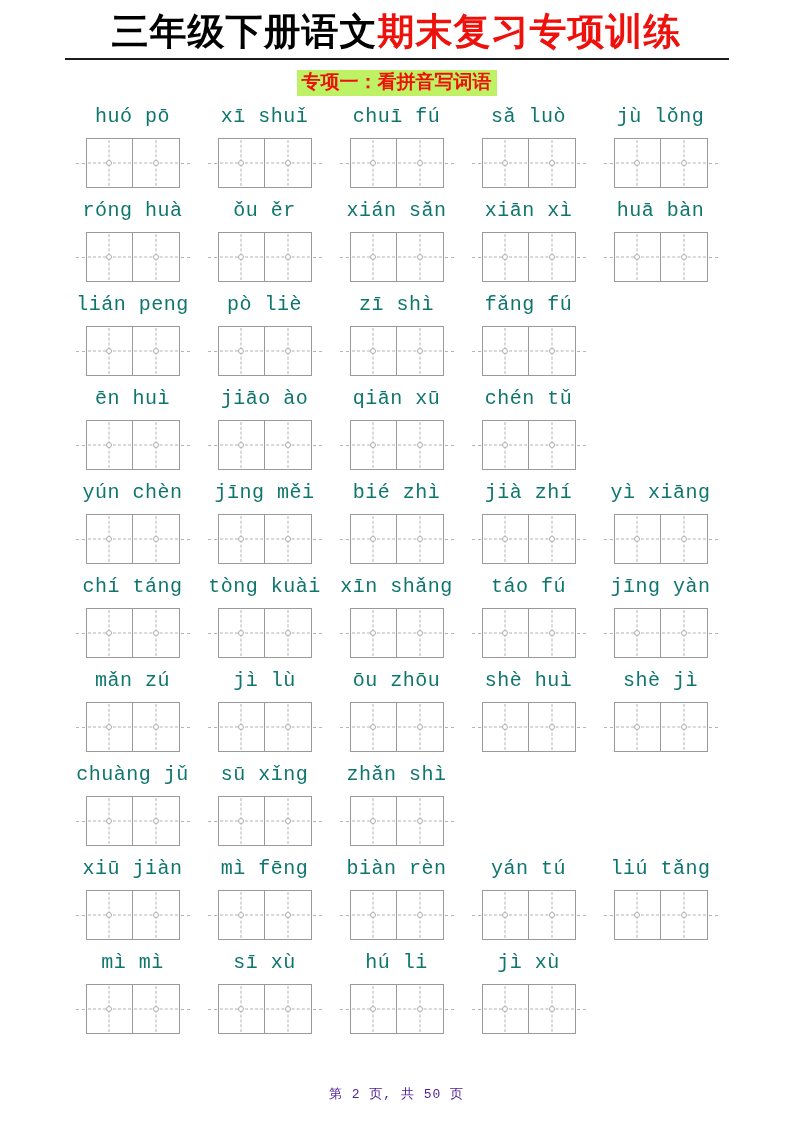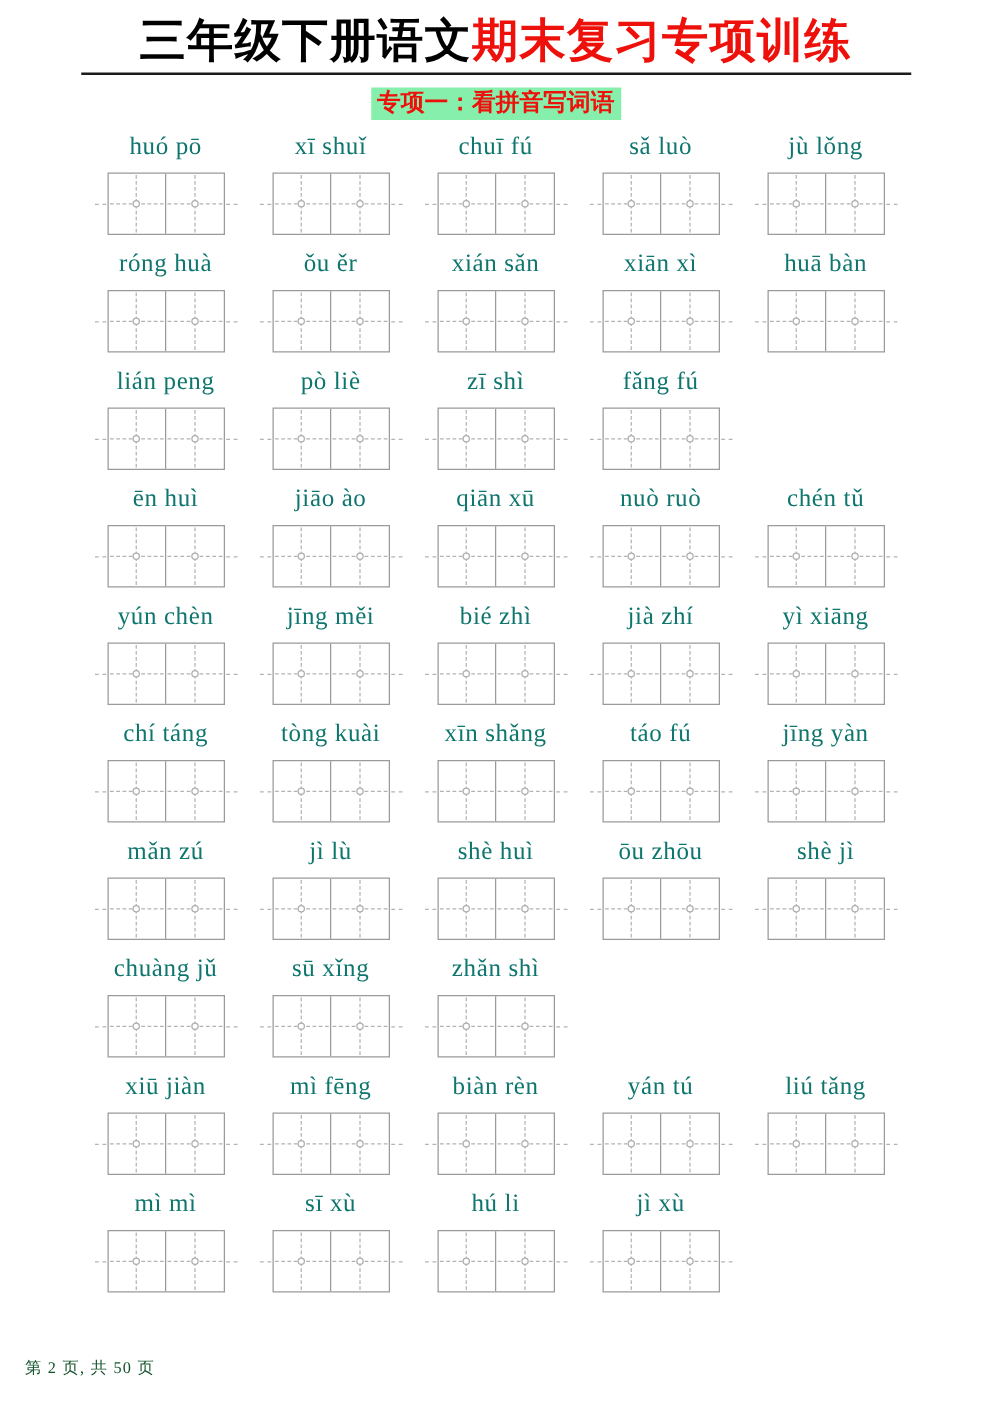--- a/index.html
+++ b/index.html
@@ -3,42 +3,42 @@
 <meta charset="utf-8">
 <style>
   html, body { margin: 0; padding: 0; background: #ffffff; }
   .page {
     position: relative;
     width: 793px;
     height: 1122px;
     margin: 0 auto;
     background: #ffffff;
     overflow: hidden;
-    font-family: Liberation Serif, serif;
+    font-family: Liberation Mono, monospace;
   }
   .header {
     width: 664px;
     margin: 14px auto 0;
     text-align: center;
     border-bottom: 2px solid #1c1c1c;
     padding-bottom: 3px;
   }
   .title {
     font-size: 37px;
     font-weight: bold;
     line-height: 1.1;
     letter-spacing: 1px;
     white-space: nowrap;
   }
   .title .black { color: #000000; }
   .title .red   { color: #ee100b; }
   .subtitle-wrap { text-align: center; margin-top: 10px; }
   .subtitle {
     display: inline-block;
-    background: #86efac;
+    background: #bef264;
     color: #ee100b;
     font-weight: bold;
     font-size: 19px;
     line-height: 1.3;
     padding: 1px 5px;
   }
   .grid { width: 660px; margin: 8px auto 0; }
   .word-row {
     display: grid;
     grid-template-columns: repeat(5, 132px);
@@ -94,24 +94,24 @@
     margin: -3px 0 0 -3px;
     border: 1px solid #aeaeae;
     border-radius: 50%;
     background: #ffffff;
     z-index: 2;
   }
   .footer {
     position: absolute;
     left: 0; right: 0;
     bottom: 19px;
+    text-align: center;
     font-size: 13px;
-    color: #14532d;
+    color: #4c1d95;
     letter-spacing: 1px;
-    padding-left: 20px;
   }
 </style>
 </head>
 <body>
 
 <div class="page">
 
   <div class="header">
     <div class="title">
       <span class="black">三年级下册语文</span><span class="red">期末复习专项训练</span>
@@ -311,31 +311,20 @@
           <div class="tian-box">
             <span class="tian-cell">
               <i class="dot"></i>
             </span>
             <span class="tian-cell">
               <i class="dot"></i>
             </span>
           </div>
         </div>
         <div class="word-cell">
-          <div class="pinyin">nuò ruò</div>
-          <div class="tian-box">
-            <span class="tian-cell">
-              <i class="dot"></i>
-            </span>
-            <span class="tian-cell">
-              <i class="dot"></i>
-            </span>
-          </div>
-        </div>
-        <div class="word-cell">
           <div class="pinyin">chén tǔ</div>
           <div class="tian-box">
             <span class="tian-cell">
               <i class="dot"></i>
             </span>
             <span class="tian-cell">
               <i class="dot"></i>
             </span>
           </div>
         </div>
@@ -471,32 +460,32 @@
           <div class="tian-box">
             <span class="tian-cell">
               <i class="dot"></i>
             </span>
             <span class="tian-cell">
               <i class="dot"></i>
             </span>
           </div>
         </div>
         <div class="word-cell">
+          <div class="pinyin">ōu zhōu</div>
+          <div class="tian-box">
+            <span class="tian-cell">
+              <i class="dot"></i>
+            </span>
+            <span class="tian-cell">
+              <i class="dot"></i>
+            </span>
+          </div>
+        </div>
+        <div class="word-cell">
           <div class="pinyin">shè huì</div>
-          <div class="tian-box">
-            <span class="tian-cell">
-              <i class="dot"></i>
-            </span>
-            <span class="tian-cell">
-              <i class="dot"></i>
-            </span>
-          </div>
-        </div>
-        <div class="word-cell">
-          <div class="pinyin">ōu zhōu</div>
           <div class="tian-box">
             <span class="tian-cell">
               <i class="dot"></i>
             </span>
             <span class="tian-cell">
               <i class="dot"></i>
             </span>
           </div>
         </div>
         <div class="word-cell">

